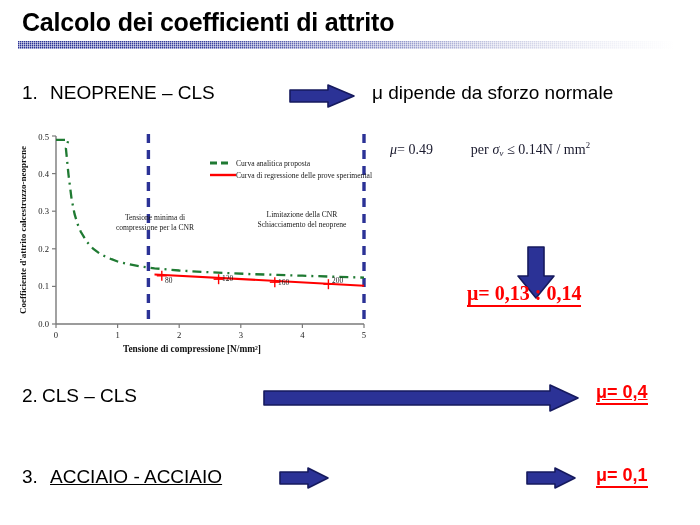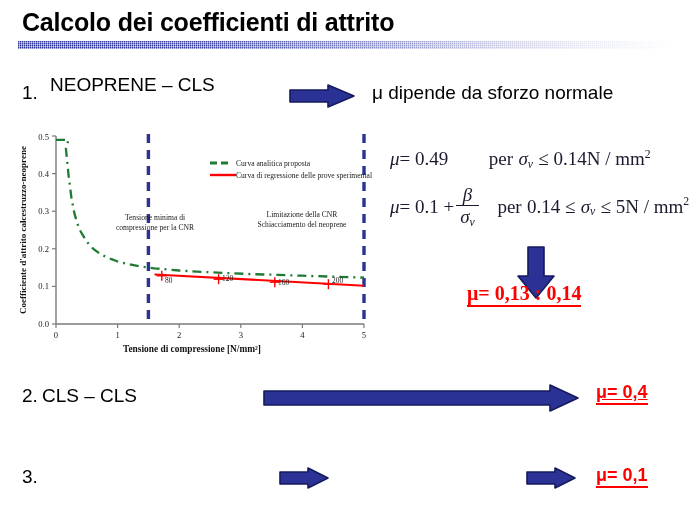--- a/index.html
+++ b/index.html
@@ -67,21 +67,21 @@
 <body>
 
 <div class="slide">
 
   <div class="title">Calcolo dei coefficienti di attrito</div>
   <div class="title-rule">
       <div class="dots"></div>
     </div>
 
   <div class="row-text" style="left:22px;top:82px;">1.</div>
-  <div class="row-text" style="left:50px;top:74px;">NEOPRENE – CLS</div>
+  <div class="row-text" style="left:50px;top:82px;">NEOPRENE – CLS</div>
 
   <div class="arrow" style="left:288px;top:83px;">
     <svg width="68" height="26" viewBox="0 0 68 26">
       <path d="M2 7 L40 7 L40 2 L66 13 L40 24 L40 19 L2 19 Z" fill="#2b3296" stroke="#161a5e" stroke-width="1.6" stroke-linejoin="round"></path>
     </svg>
   </div>
 
   <div class="row-text" style="left:372px;top:82px;">μ dipende da sforzo normale</div>
 
   <div class="chart">
@@ -170,36 +170,28 @@
         <text x="143" y="92">Tensione minima di</text>
         <text x="143" y="102">compressione per la CNR</text>
       </g>
       <g font-family="Liberation Serif, serif" font-size="7.6" fill="#1a1a1a" text-anchor="middle">
         <text x="290" y="89">Limitazione della CNR</text>
         <text x="290" y="99">Schiacciamento del neoprene</text>
       </g>
     </svg>
   </div>
 
-  <div class="formula" style="left:390px;top:148px;font-size:19px;">
+  <div class="formula" style="left:390px;top:140px;font-size:14px;">
     <span class="f-it">μ</span><span class="f-rm">= 0.49</span>
     <span style="display:inline-block;width:30px;"></span>
     <span class="f-rm">per</span>
     <span class="f-it">σ</span><sub class="v f-it">v</sub>
     <span class="f-rm">≤ 0.14N / mm</span><sup class="sq f-rm">2</sup>
   </div>
 
-  <div class="formula" style="left:390px;top:185px;font-size:19px;">
-    <span class="f-it">μ</span><span class="f-rm">= 0.1 +</span><span class="frac f-it"><span class="num">β</span><span class="den"><span>σ</span><sub class="v">v</sub></span></span>
-    <span style="display:inline-block;width:6px;"></span>
-    <span class="f-rm">per</span>
-    <span class="f-rm">0.14 ≤</span>
-    <span class="f-it">σ</span><sub class="v f-it">v</sub>
-    <span class="f-rm">≤ 5N / mm</span><sup class="sq f-rm">2</sup>
-  </div>
 
   <div class="arrow" style="left:515px;top:245px;">
     <svg width="42" height="56" viewBox="0 0 42 56">
       <path d="M13 2 L29 2 L29 31 L39 31 L21 53 L3 31 L13 31 Z" fill="#2b3296" stroke="#161a5e" stroke-width="1.6" stroke-linejoin="round"></path>
     </svg>
   </div>
 
   <div class="result" style="left:467px;top:283px;font-size:20px;font-family:Liberation Serif, serif;">μ= 0,13 : 0,14</div>
 
   <div class="row-text" style="left:22px;top:385px;">2.</div>
@@ -207,20 +199,21 @@
 
   <div class="arrow" style="left:262px;top:383px;">
     <svg width="318" height="30" viewBox="0 0 318 30">
       <path d="M2 8 L288 8 L288 2 L316 15 L288 28 L288 22 L2 22 Z" fill="#2b3296" stroke="#161a5e" stroke-width="1.6" stroke-linejoin="round"></path>
     </svg>
   </div>
 
   <div class="result" style="left:596px;top:383px;text-decoration:underline;">μ= 0,4</div>
 
   <div class="row-text" style="left:22px;top:466px;">3.</div>
+  <div class="row-text underline-txt" style="left:50px;top:466px;">ACCIAIO - ACCIAIO</div>
 
   <div class="arrow" style="left:278px;top:466px;">
     <svg width="52" height="24" viewBox="0 0 52 24">
       <path d="M2 6 L30 6 L30 2 L50 12 L30 22 L30 18 L2 18 Z" fill="#2b3296" stroke="#161a5e" stroke-width="1.6" stroke-linejoin="round"></path>
     </svg>
   </div>
 
 
   <div class="arrow" style="left:525px;top:466px;">
     <svg width="52" height="24" viewBox="0 0 52 24">

